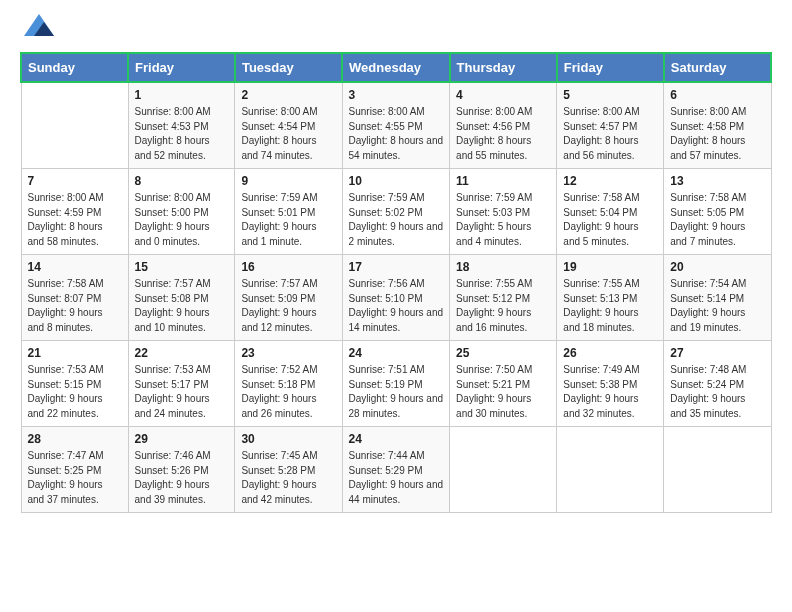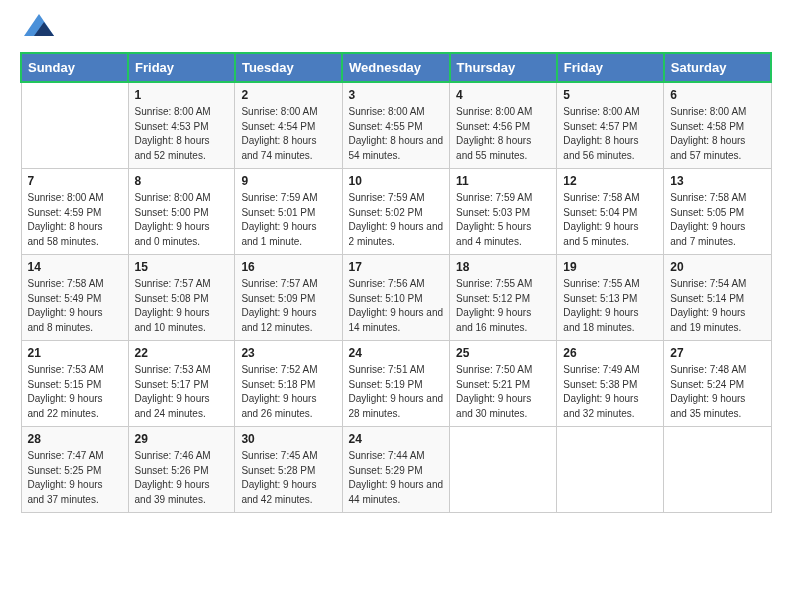--- a/index.html
+++ b/index.html
@@ -206,21 +206,21 @@
           <span>Sunset: 5:05 PM</span><br>
           <span>Daylight: 9 hours and 7 minutes.</span>
         </div>
         </td>
       </tr>
       <tr>
         <td>
           <span class="day-number">14</span>
         <div class="day-info">
           <span>Sunrise: 7:58 AM</span><br>
-          <span>Sunset: 5:49 PM</span><br>
+          <span>Sunset: 8:07 PM</span><br>
           <span>Daylight: 9 hours and 8 minutes.</span>
         </div>
         </td>
         <td>
           <span class="day-number">15</span>
         <div class="day-info">
           <span>Sunrise: 7:57 AM</span><br>
           <span>Sunset: 5:08 PM</span><br>
           <span>Daylight: 9 hours and 10 minutes.</span>
         </div>

